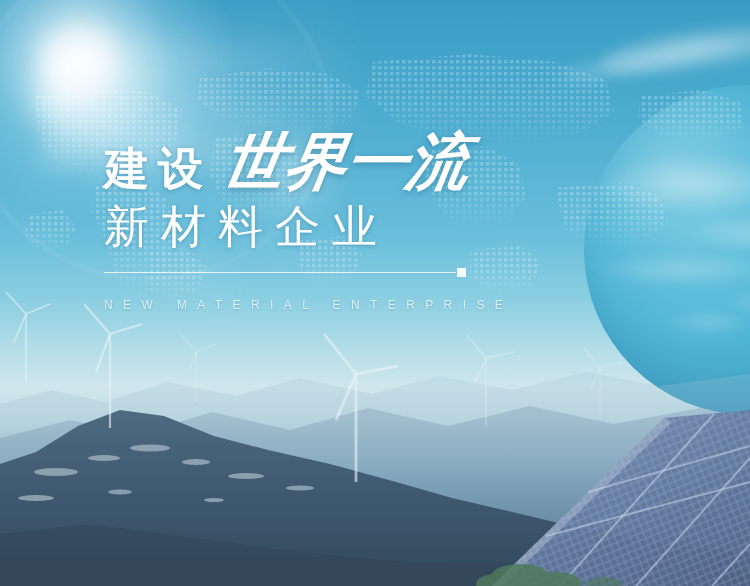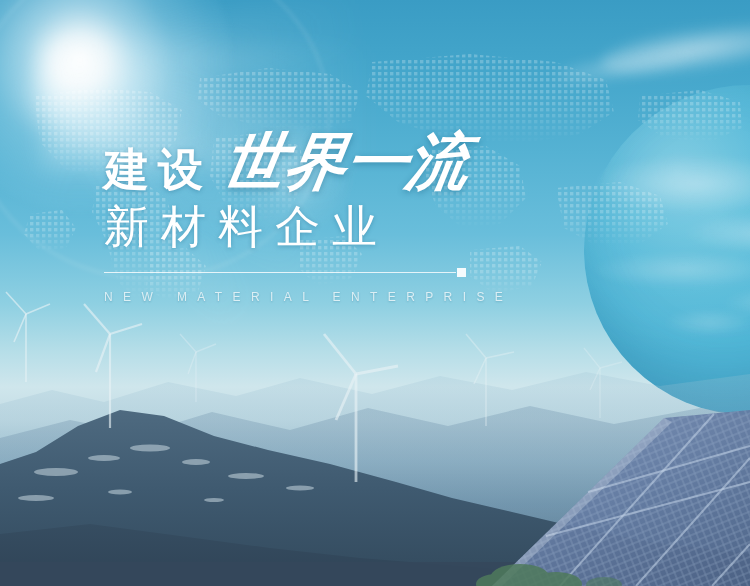--- a/index.html
+++ b/index.html
@@ -100,20 +100,21 @@
   
   .copy{ position:absolute; left:104px; top:133px; width:420px; }
   .line1{
     display:flex; align-items:flex-end; gap:6px;
     white-space:nowrap;
   }
   .t-build{
     font-size:45px; font-weight:bold; color:#ffffff;
     letter-spacing:9px; line-height:1;
     text-shadow:0 1px 4px rgba(20,90,125,.35);
+    font-family:Liberation Serif, serif;
   }
   .t-world{
     font-size:62px; font-weight:bold; color:#ffffff;
     font-style:italic; letter-spacing:-1px; line-height:.95;
     transform:skewX(-9deg);
     text-shadow:0 2px 6px rgba(20,90,125,.40);
     margin-left:6px;
   }
   .line2{
     margin-top:12px;
@@ -124,21 +125,21 @@
   .rule-wrap{ position:relative; margin-top:22px; width:366px; height:3px; }
   .rule{
     position:absolute; left:0; top:1px; width:352px; height:1.5px;
     background:rgba(255,255,255,.80);
   }
   .rule-cap{
     position:absolute; left:353px; top:-3px; width:9px; height:9px;
     background:rgba(255,255,255,.92);
   }
   .subtitle{
-    margin-top:16px;
+    margin-top:24px;
     font-size:12px; letter-spacing:10.4px; font-weight:normal;
     color:rgba(255,255,255,.72); white-space:nowrap;
     text-shadow:0 1px 2px rgba(20,90,125,.25);
   }
 </style>
 </head>
 <body>
 
 <div class="banner">
 

